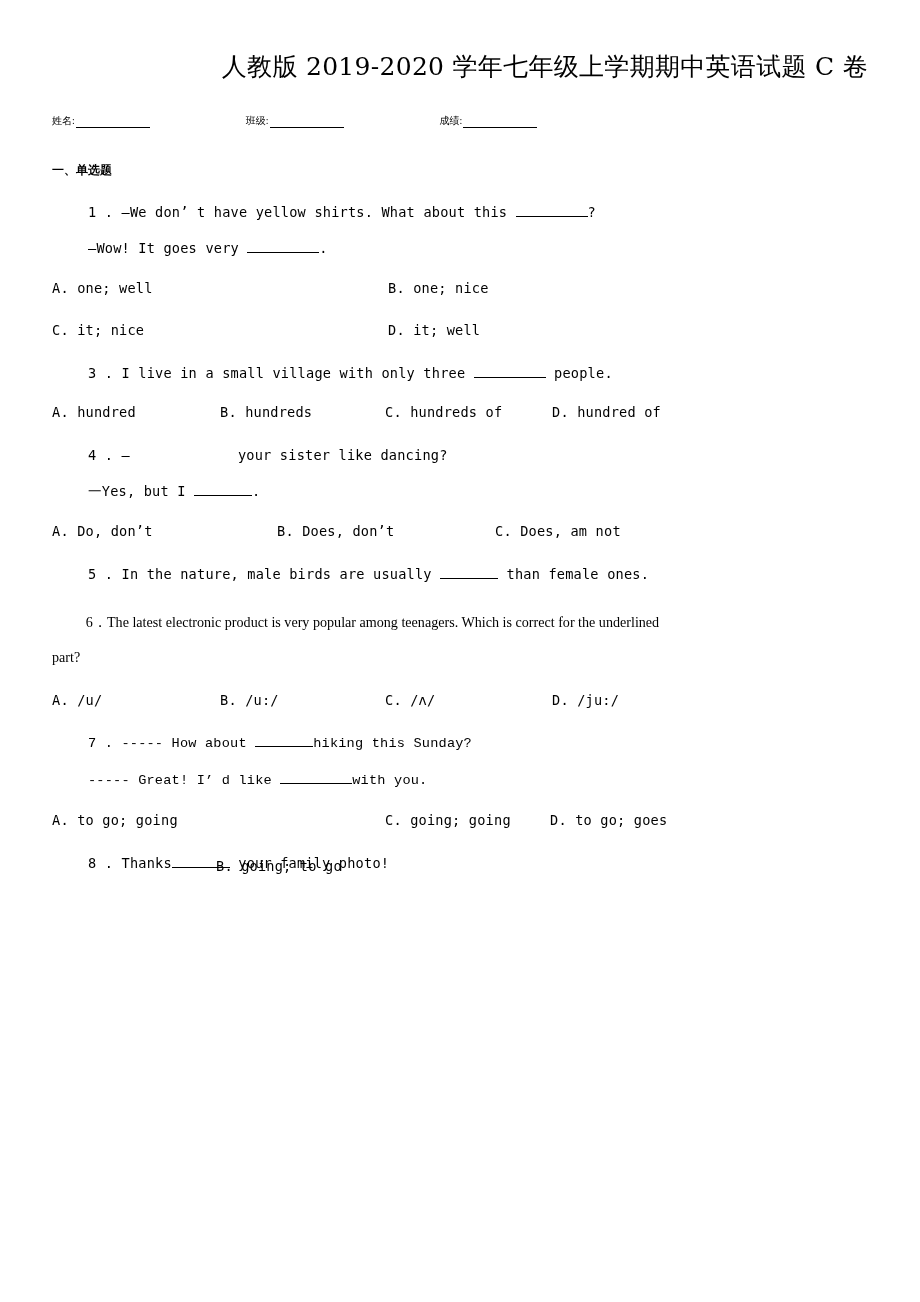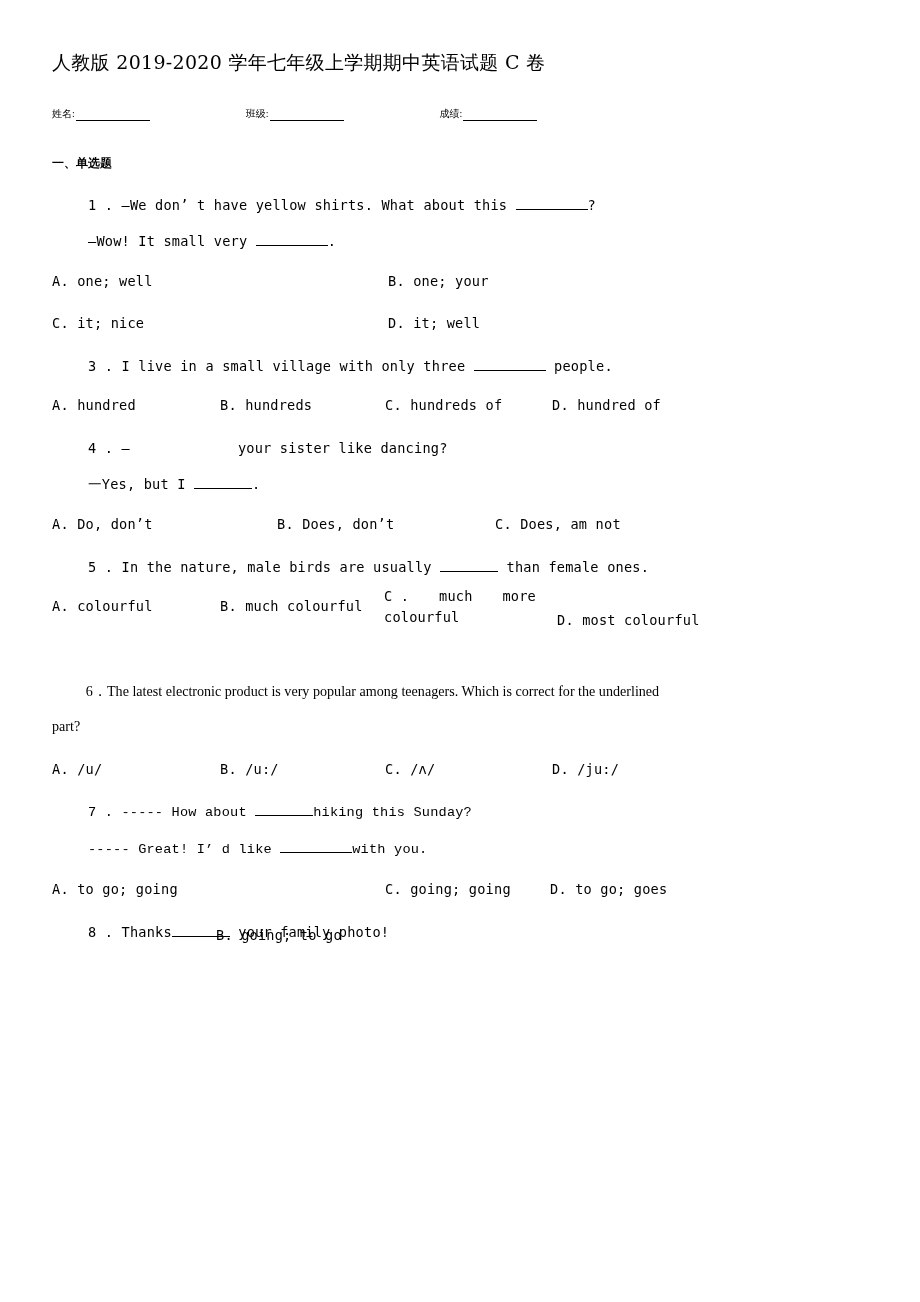--- a/index.html
+++ b/index.html
@@ -18,23 +18,23 @@
   .page {
     position: relative;
     width: 920px;
     height: 1302px;
     box-sizing: border-box;
     padding: 0 52px;
   }
 
   
   .doc-title {
-    text-align: left;
+    text-align: right;
     font-family: "DejaVu Serif", "Liberation Serif", serif;
-    font-size: 19px;
+    font-size: 25px;
     font-weight: normal;
     letter-spacing: 0.3px;
     margin: 0;
     padding-top: 50px;
     white-space: nowrap;
   }
 
   
   .info-line {
     display: flex;
@@ -202,24 +202,24 @@
     <span class="info-field">
       <span class="info-label">成绩:</span>
       <span class="info-blank"></span>
     </span>
   </div>
 
   <h2 class="section-heading">一、单选题</h2>
 
   <div class="question-block">
     <p class="q-stem"><span>1 .</span> <span>—We don’ t have yellow shirts. What about this </span><span class="blank-l"></span><span>?</span></p>
-    <p class="q-stem cont"><span>—Wow! It small very </span><span class="blank-l"></span><span>.</span></p>
+    <p class="q-stem cont"><span>—Wow! It goes very </span><span class="blank-l"></span><span>.</span></p>
     <div class="options">
       <span class="opt opt-c1">A. one; well</span>
-      <span class="opt opt-c2">B. one; your</span>
+      <span class="opt opt-c2">B. one; nice</span>
     </div>
     <div class="options">
       <span class="opt opt-c1">C. it; nice</span>
       <span class="opt opt-c2">D. it; well</span>
     </div>
   </div>
 
   <div class="question-block">
   </div>
 
@@ -238,33 +238,20 @@
     <p class="q-stem cont"><span>一Yes, but I </span><span class="blank-m"></span><span>.</span></p>
     <div class="options">
       <span class="opt opt-t1">A. Do, don’t</span>
       <span class="opt opt-t2">B. Does, don’t</span>
       <span class="opt opt-t3">C. Does, am not</span>
     </div>
   </div>
 
   <div class="question-block">
     <p class="q-stem"><span>5 .</span><span> In the nature, male birds are usually </span><span class="blank-m"></span><span> than female ones.</span></p>
-    <div class="options tall">
-      <span class="opt q5-a">A. colourful</span>
-      <span class="opt q5-b">B. much colourful</span>
-      <span class="opt-wrapC">
-        <span class="justified">
-          <span>C .</span>
-          <span>much</span>
-          <span>more</span>
-        </span>
-        <span>colourful</span>
-      </span>
-      <span class="opt q5-d" style="top:14px;">D. most colourful</span>
-    </div>
   </div>
 
   <div class="question-block">
     <p class="q-stem serif-narrow"><span>6．The latest electronic product is very popular among teenagers. Which is correct for the underlined</span><span class="wrap-line">part?</span></p>
     <div class="options" style="margin-top:16px;">
       <span class="opt q6-a">A. /u/</span>
       <span class="opt q6-b">B. /u:/</span>
       <span class="opt q6-c">C. /ʌ/</span>
       <span class="opt q6-d">D. /ju:/</span>
     </div>

